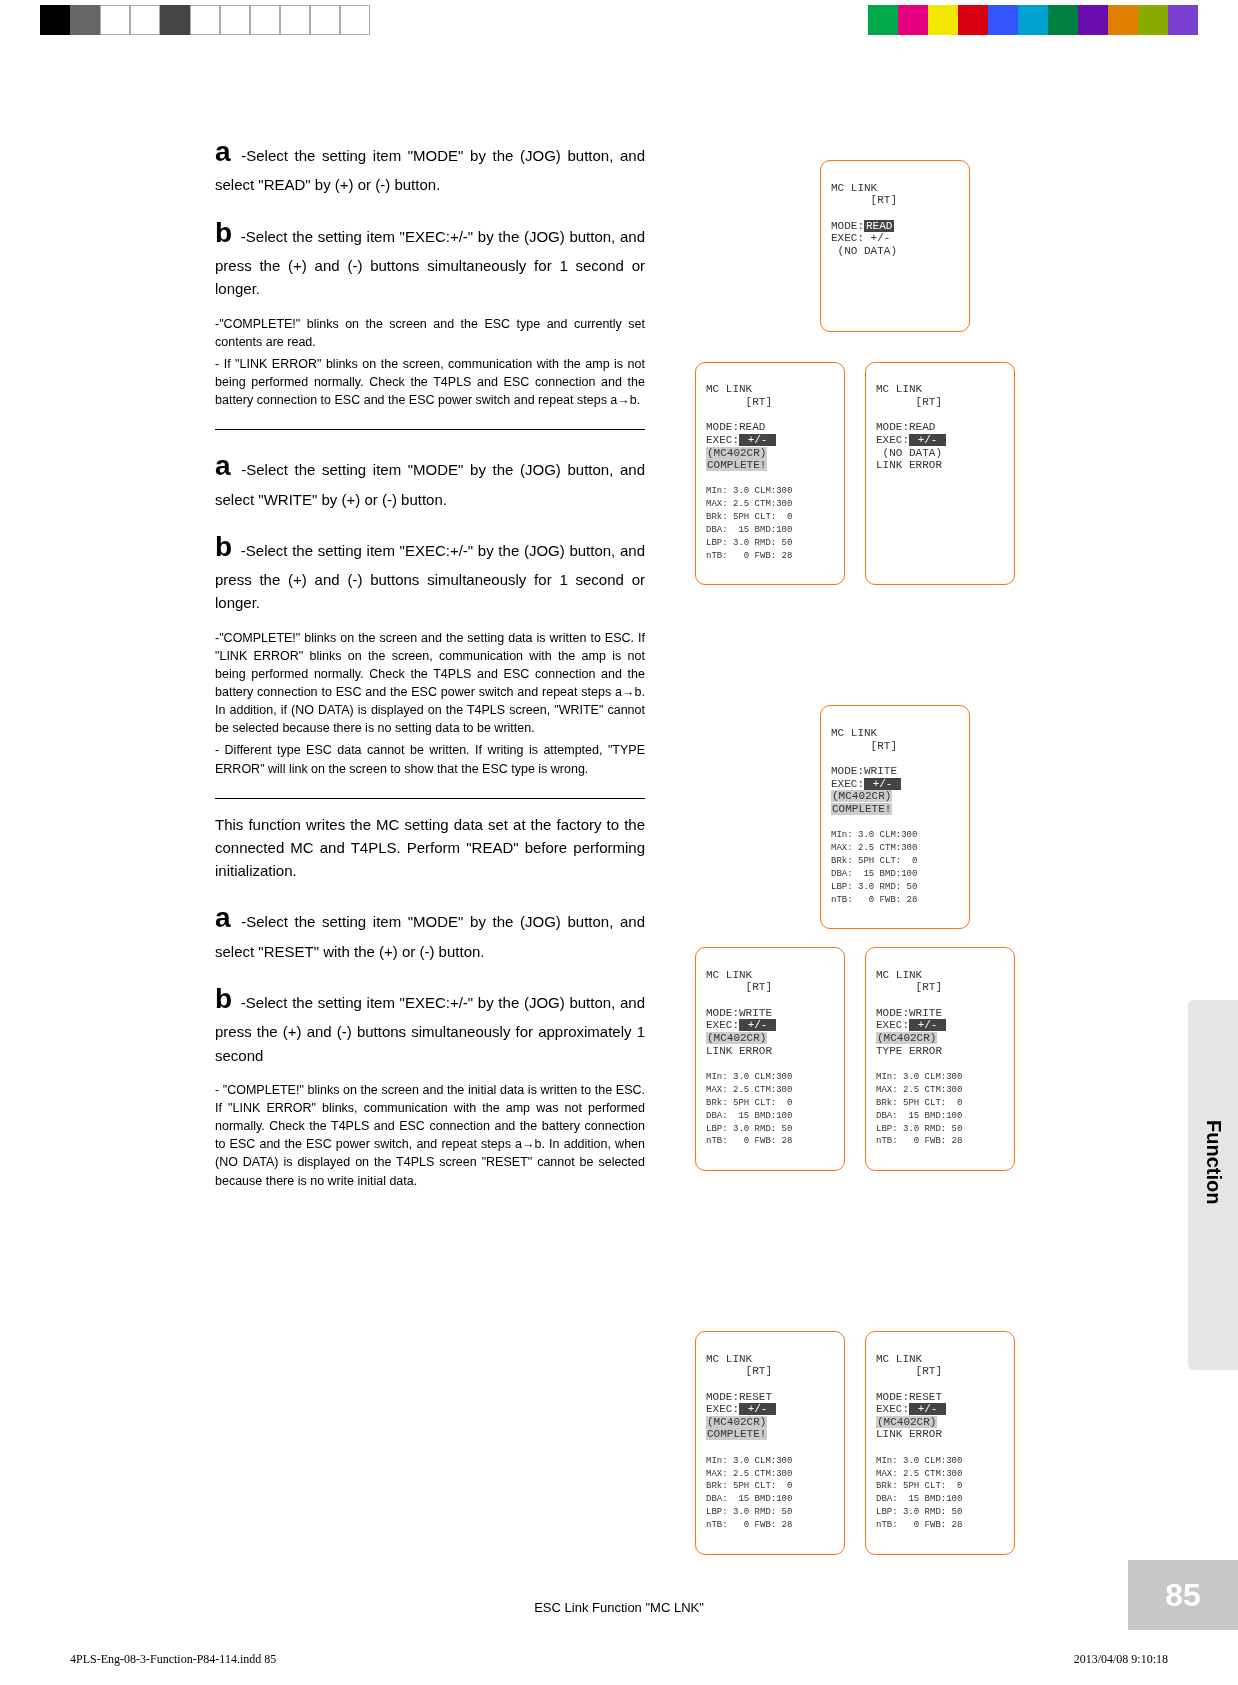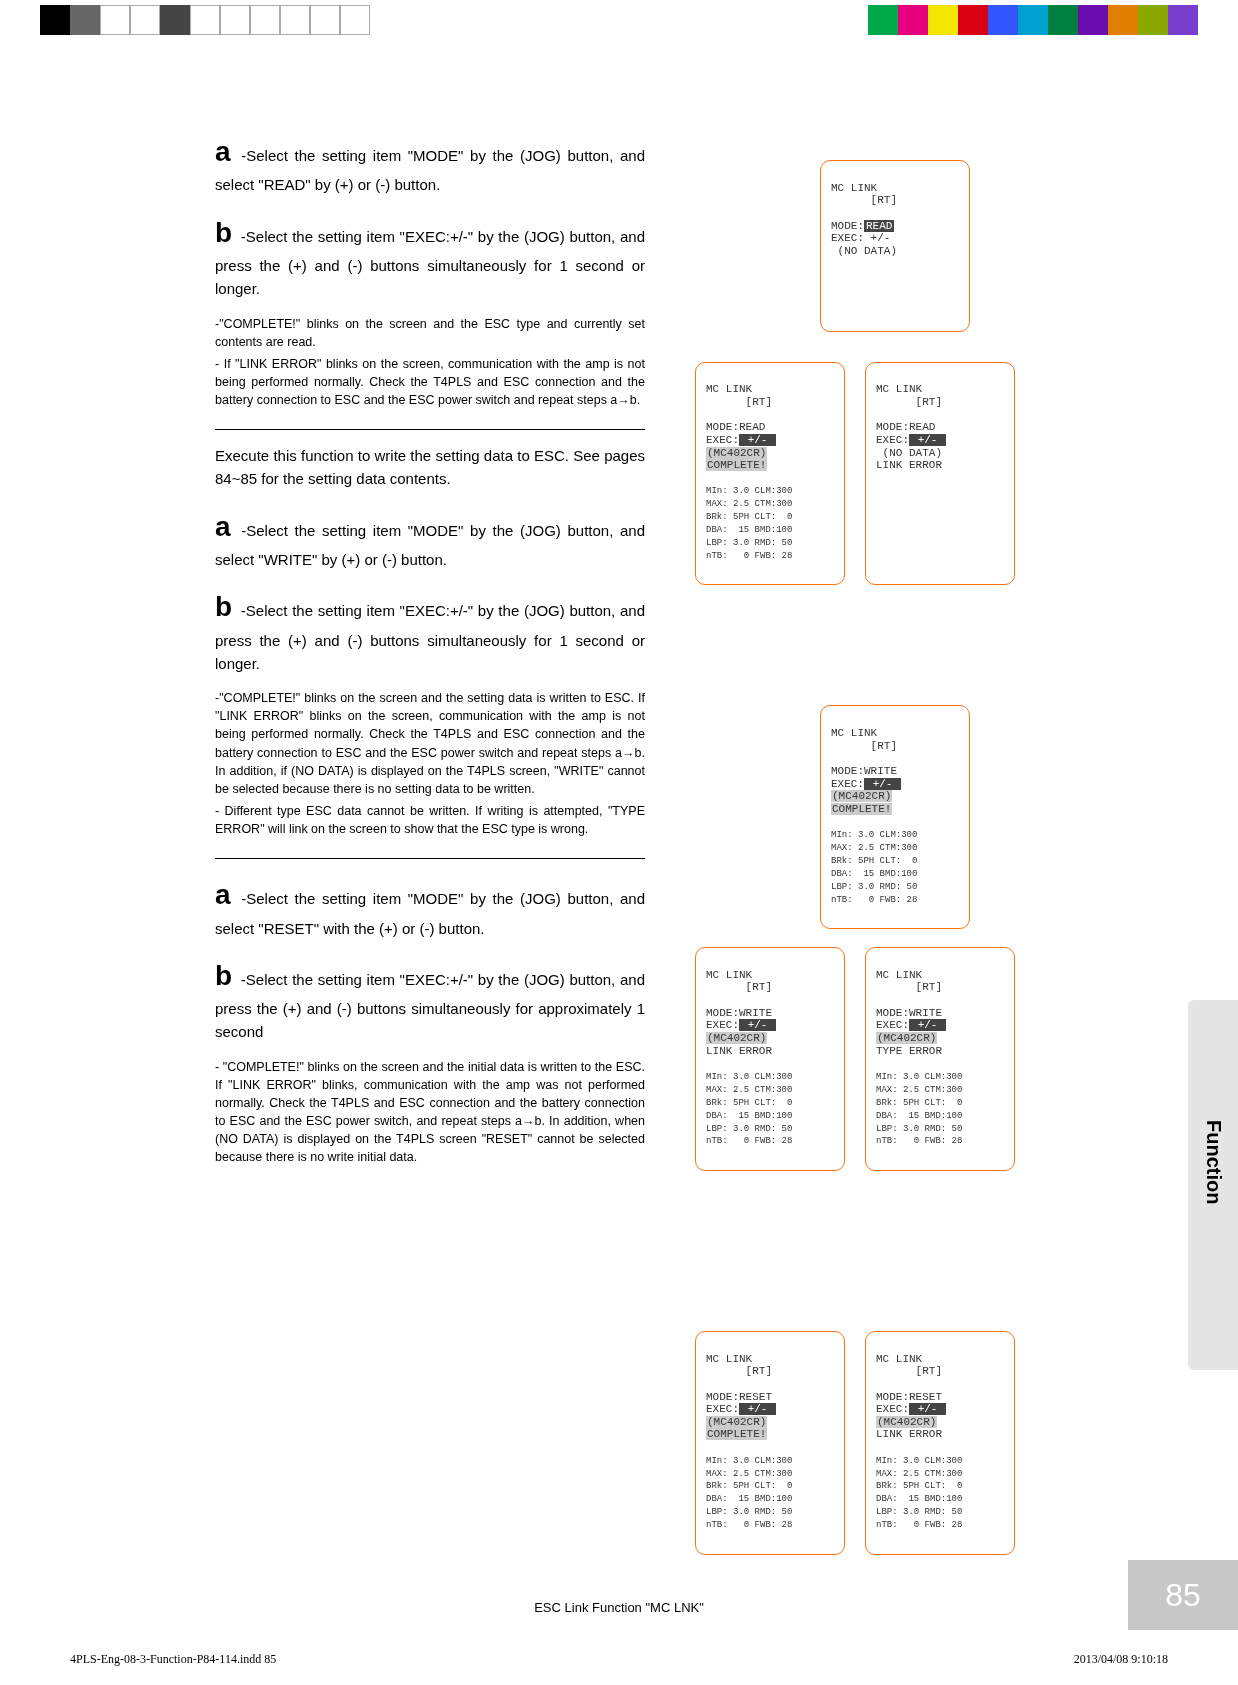--- a/index.html
+++ b/index.html
@@ -110,21 +110,21 @@
     position: absolute;
     bottom: 55px;
     right: 0;
     width: 110px;
     height: 70px;
     background: #c7c7c7;
     display: flex;
     align-items: center;
     justify-content: center;
     font-size: 32px;
-    font-weight: normal;
+    font-weight: bold;
     color: #fff;
   }
   .footlabel {
     position: absolute;
     bottom: 70px;
     left: 0;
     width: 100%;
     text-align: center;
     font-size: 13px;
   }
@@ -179,30 +179,30 @@
   <div class="leftcol">
     <p class="substep"><span class="step-a">a</span> <span>-Select the setting item "MODE" by the (JOG) button, and select "READ" by (+) or (-) button.</span></p>
     <p class="substep"><span class="step-b">b</span> <span>-Select the setting item "EXEC:+/-" by the (JOG) button, and press the (+) and (-) buttons simultaneously for 1 second or longer.</span></p>
     <div class="notes">
       <div class="noteitem">-"COMPLETE!" blinks on the screen and the ESC type and currently set contents are read.</div>
       <div class="noteitem">- If "LINK ERROR" blinks on the screen, communication with the amp is not being performed normally. Check the T4PLS and ESC connection and the battery connection to ESC and the ESC power switch and repeat steps a→b.</div>
     </div>
 
     <hr class="sep">
 
-    <p class="section-lead">Execute this function to write the setting data to ESC. See pages 84~85 for the setting data contents.</p>
     <p class="substep"><span class="step-a">a</span> <span>-Select the setting item "MODE" by the (JOG) button, and select "WRITE" by (+) or (-) button.</span></p>
     <p class="substep"><span class="step-b">b</span> <span>-Select the setting item "EXEC:+/-" by the (JOG) button, and press the (+) and (-) buttons simultaneously for 1 second or longer.</span></p>
     <div class="notes">
       <div class="noteitem">-"COMPLETE!" blinks on the screen and the setting data is written to ESC. If "LINK ERROR" blinks on the screen, communication with the amp is not being performed normally. Check the T4PLS and ESC connection and the battery connection to ESC and the ESC power switch and repeat steps a→b. In addition, if (NO DATA) is displayed on the T4PLS screen, "WRITE" cannot be selected because there is no setting data to be written.</div>
       <div class="noteitem">- Different type ESC data cannot be written. If writing is attempted, "TYPE ERROR" will link on the screen to show that the ESC type is wrong.</div>
     </div>
 
     <hr class="sep">
 
+    <p class="section-lead">This function writes the MC setting data set at the factory to the connected MC and T4PLS. Perform "READ" before performing initialization.</p>
     <p class="substep"><span class="step-a">a</span> <span>-Select the setting item "MODE" by the (JOG) button, and select "RESET" with the (+) or (-) button.</span></p>
     <p class="substep"><span class="step-b">b</span> <span>-Select the setting item "EXEC:+/-" by the (JOG) button, and press the (+) and (-) buttons simultaneously for approximately 1 second</span></p>
     <div class="notes">
       <div class="noteitem">- "COMPLETE!" blinks on the screen and the initial data is written to the ESC. If "LINK ERROR" blinks, communication with the amp was not performed normally. Check the T4PLS and ESC connection and the battery connection to ESC and the ESC power switch, and repeat steps a→b. In addition, when (NO DATA) is displayed on the T4PLS screen "RESET" cannot be selected because there is no write initial data.</div>
     </div>
   </div>
 
   <div class="screens">
 
     <div style="display:flex; justify-content:center; margin-top:30px">

